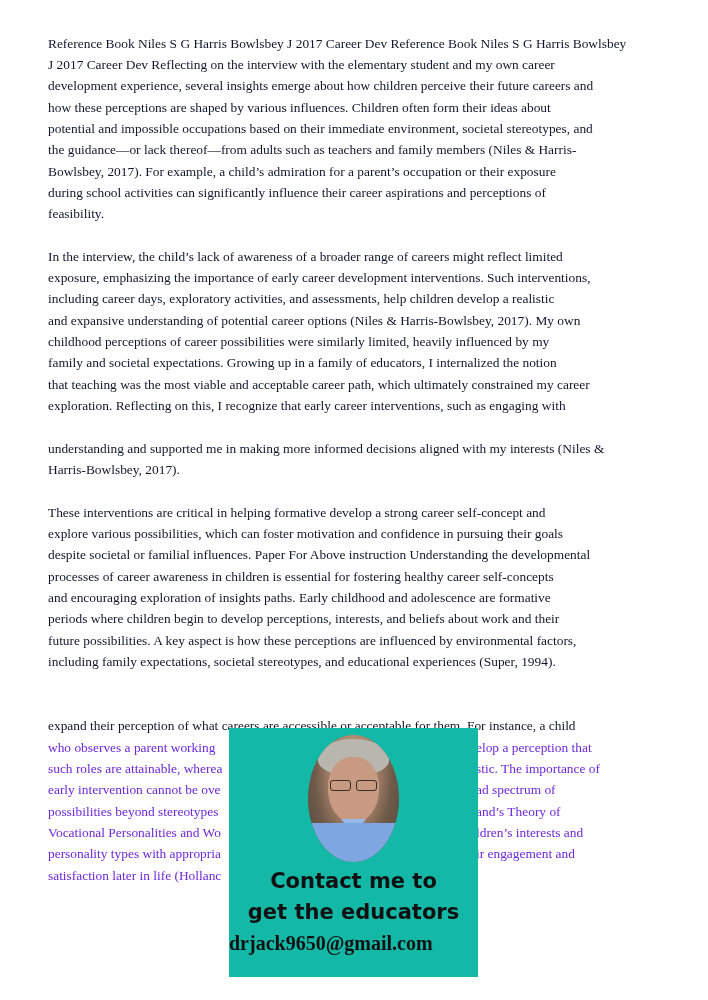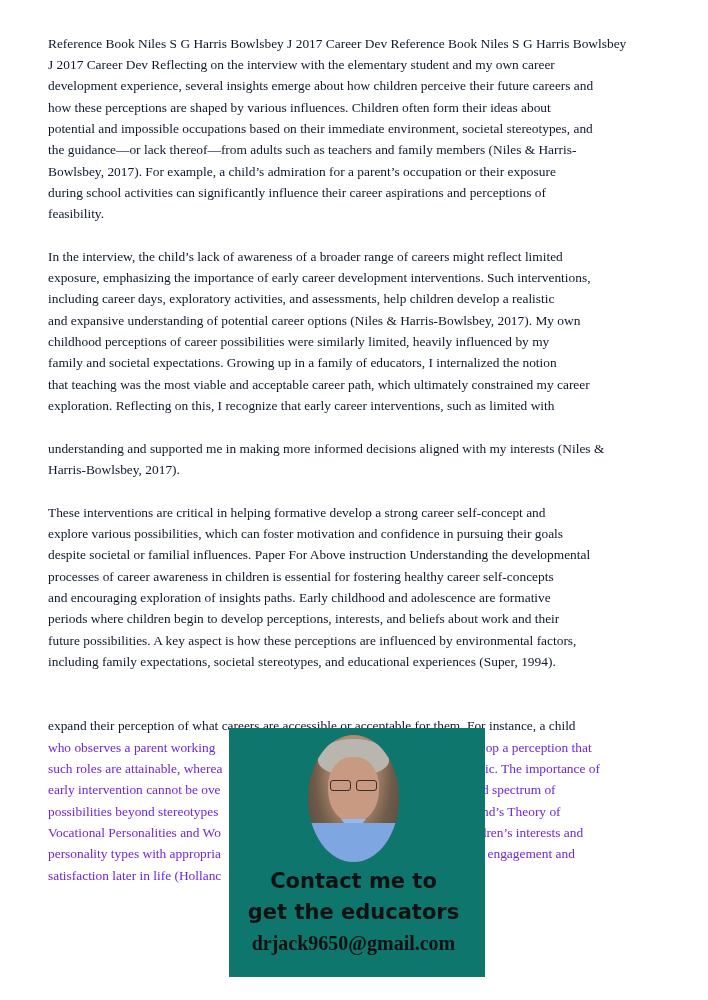--- a/index.html
+++ b/index.html
@@ -7,22 +7,21 @@
   .page { position: absolute; left: 0; top: 0; width: 708px; height: 1000px; background: #fff; }
   .line {
     position: absolute; left: 48px;
     font-family: "Liberation Serif", "DejaVu Serif", serif;
     font-size: 13.4px; color: #0f172a; white-space: nowrap; line-height: 16px;
   }
   .frag { position: absolute; font-family: "Liberation Serif", "DejaVu Serif", serif;
     font-size: 13.4px; color: #6d28d9; white-space: nowrap; line-height: 16px; }
   .overlay {
     position: absolute; left: 229px; top: 728px; width: 249px; height: 249px;
-    background: #0f766e;
-    padding-left: 7px;
+    background: #14b8a6;
   }
   .photo {
     position: absolute; left: 79px; top: 7px; width: 91px; height: 127px;
     border-radius: 50%; overflow: hidden;
     background: radial-gradient(ellipse at 50% 30%, #c9a98f 0%, #b28a70 30%, #6f5b4a 60%, #4f4437 100%);
   }
   .photo .hair { position: absolute; left: 10px; top: 4px; width: 71px; height: 36px;
     border-radius: 50% 50% 40% 40%; background: #b9b6b0; }
   .photo .face { position: absolute; left: 20px; top: 22px; width: 51px; height: 66px;
     border-radius: 45% 45% 50% 50%; background: #c89a82; }
@@ -34,21 +33,21 @@
   .photo .shirt { position: absolute; left: 0; top: 88px; width: 91px; height: 40px;
     background: #7ea6e0; }
   .photo .collar { position: absolute; left: 33px; top: 84px; width: 25px; height: 16px;
     background: #96b9ec; clip-path: polygon(0 0, 50% 100%, 100% 0); }
   .cta {
     position: absolute; left: 0; width: 249px; text-align: center;
     font-family: "DejaVu Sans", "Liberation Sans", sans-serif; font-weight: bold;
     font-size: 21px; color: #111; line-height: 26px;
   }
   .email {
-    position: absolute; left: 0; top: 204px; width: 249px; text-align: center;
+    position: absolute; left: 0; top: 204px; width: 249px; 
     font-family: "Liberation Serif", "DejaVu Serif", serif; font-weight: bold;
     font-size: 20px; color: #111;
   }
 </style>
 </head>
 <body>
 
 <div class="page">
 
   <div class="line" style="top:36px">Reference Book Niles S G Harris Bowlsbey J 2017 Career Dev Reference Book Niles S G Harris Bowlsbey</div>
@@ -61,21 +60,21 @@
   <div class="line" style="top:185px">during school activities can significantly influence their career aspirations and perceptions of</div>
   <div class="line" style="top:206px">feasibility.</div>
 
   <div class="line" style="top:249px">In the interview, the child’s lack of awareness of a broader range of careers might reflect limited</div>
   <div class="line" style="top:270px">exposure, emphasizing the importance of early career development interventions. Such interventions,</div>
   <div class="line" style="top:291px">including career days, exploratory activities, and assessments, help children develop a realistic</div>
   <div class="line" style="top:313px">and expansive understanding of potential career options (Niles &amp; Harris-Bowlsbey, 2017). My own</div>
   <div class="line" style="top:334px">childhood perceptions of career possibilities were similarly limited, heavily influenced by my</div>
   <div class="line" style="top:355px">family and societal expectations. Growing up in a family of educators, I internalized the notion</div>
   <div class="line" style="top:377px">that teaching was the most viable and acceptable career path, which ultimately constrained my career</div>
-  <div class="line" style="top:398px">exploration. Reflecting on this, I recognize that early career interventions, such as limited with</div>
+  <div class="line" style="top:398px">exploration. Reflecting on this, I recognize that early career interventions, such as engaging with</div>
   <div class="line" style="top:441px">understanding and supported me in making more informed decisions aligned with my interests (Niles &amp;</div>
   <div class="line" style="top:462px">Harris-Bowlsbey, 2017).</div>
 
   <div class="line" style="top:505px">These interventions are critical in helping formative develop a strong career self-concept and</div>
   <div class="line" style="top:526px">explore various possibilities, which can foster motivation and confidence in pursuing their goals</div>
   <div class="line" style="top:547px">despite societal or familial influences. Paper For Above instruction Understanding the developmental</div>
   <div class="line" style="top:569px">processes of career awareness in children is essential for fostering healthy career self-concepts</div>
   <div class="line" style="top:590px">and encouraging exploration of insights paths. Early childhood and adolescence are formative</div>
   <div class="line" style="top:611px">periods where children begin to develop perceptions, interests, and beliefs about work and their</div>
   <div class="line" style="top:633px">future possibilities. A key aspect is how these perceptions are influenced by environmental factors,</div>

